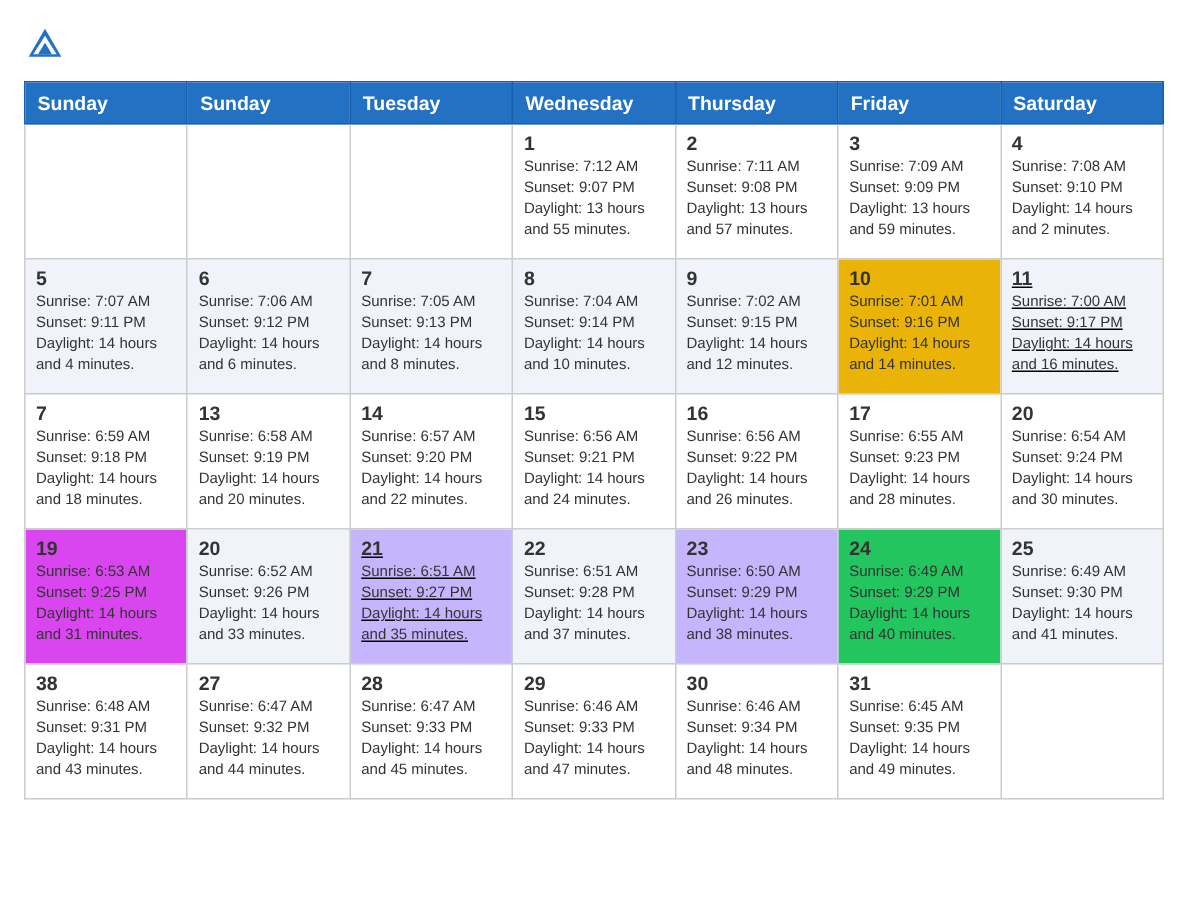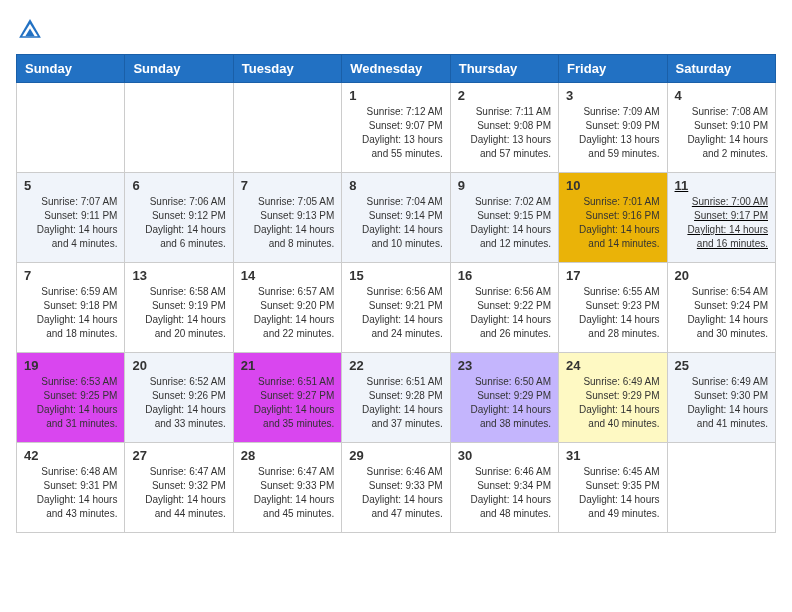--- a/index.html
+++ b/index.html
@@ -75,21 +75,20 @@
       font-size: 13px;
       font-weight: bold;
       color: #333;
       display: block;
       margin-bottom: 2px;
     }
     .day-info {
       font-size: 10px;
       color: #333;
       line-height: 1.4;
-      text-align: right;
     }
     .empty-cell {
       background: #fff !important;
     }
   </style>
 </head>
 <body>
 
 <div class="header">
   <div class="logo">
@@ -204,44 +203,44 @@
       </tr>
       <tr>
         <td style="background-color: #d946ef;">
           <span class="day-number">19</span>
           <div class="day-info">Sunrise: 6:53 AM<br>Sunset: 9:25 PM<br>Daylight: 14 hours and 31 minutes.</div>
         </td>
         <td style="background-color: rgb(240, 244, 250);">
           <span class="day-number">20</span>
           <div class="day-info">Sunrise: 6:52 AM<br>Sunset: 9:26 PM<br>Daylight: 14 hours and 33 minutes.</div>
         </td>
-        <td style="background-color: #d946ef;">
+        <td style="background-color: #c4b5fd; text-decoration: underline;">
           <span class="day-number">21</span>
           <div class="day-info">Sunrise: 6:51 AM<br>Sunset: 9:27 PM<br>Daylight: 14 hours and 35 minutes.</div>
         </td>
         <td style="background-color: rgb(240, 244, 250);">
           <span class="day-number">22</span>
           <div class="day-info">Sunrise: 6:51 AM<br>Sunset: 9:28 PM<br>Daylight: 14 hours and 37 minutes.</div>
         </td>
         <td style="background-color: #c4b5fd;">
           <span class="day-number">23</span>
           <div class="day-info">Sunrise: 6:50 AM<br>Sunset: 9:29 PM<br>Daylight: 14 hours and 38 minutes.</div>
         </td>
-        <td style="background-color: #fef9c3;">
+        <td style="background-color: #22c55e;">
           <span class="day-number">24</span>
           <div class="day-info">Sunrise: 6:49 AM<br>Sunset: 9:29 PM<br>Daylight: 14 hours and 40 minutes.</div>
         </td>
         <td style="background-color: rgb(240, 244, 250);">
           <span class="day-number">25</span>
           <div class="day-info">Sunrise: 6:49 AM<br>Sunset: 9:30 PM<br>Daylight: 14 hours and 41 minutes.</div>
         </td>
       </tr>
       <tr>
         <td>
-          <span class="day-number">42</span>
+          <span class="day-number">38</span>
           <div class="day-info">Sunrise: 6:48 AM<br>Sunset: 9:31 PM<br>Daylight: 14 hours and 43 minutes.</div>
         </td>
         <td>
           <span class="day-number">27</span>
           <div class="day-info">Sunrise: 6:47 AM<br>Sunset: 9:32 PM<br>Daylight: 14 hours and 44 minutes.</div>
         </td>
         <td>
           <span class="day-number">28</span>
           <div class="day-info">Sunrise: 6:47 AM<br>Sunset: 9:33 PM<br>Daylight: 14 hours and 45 minutes.</div>
         </td>

